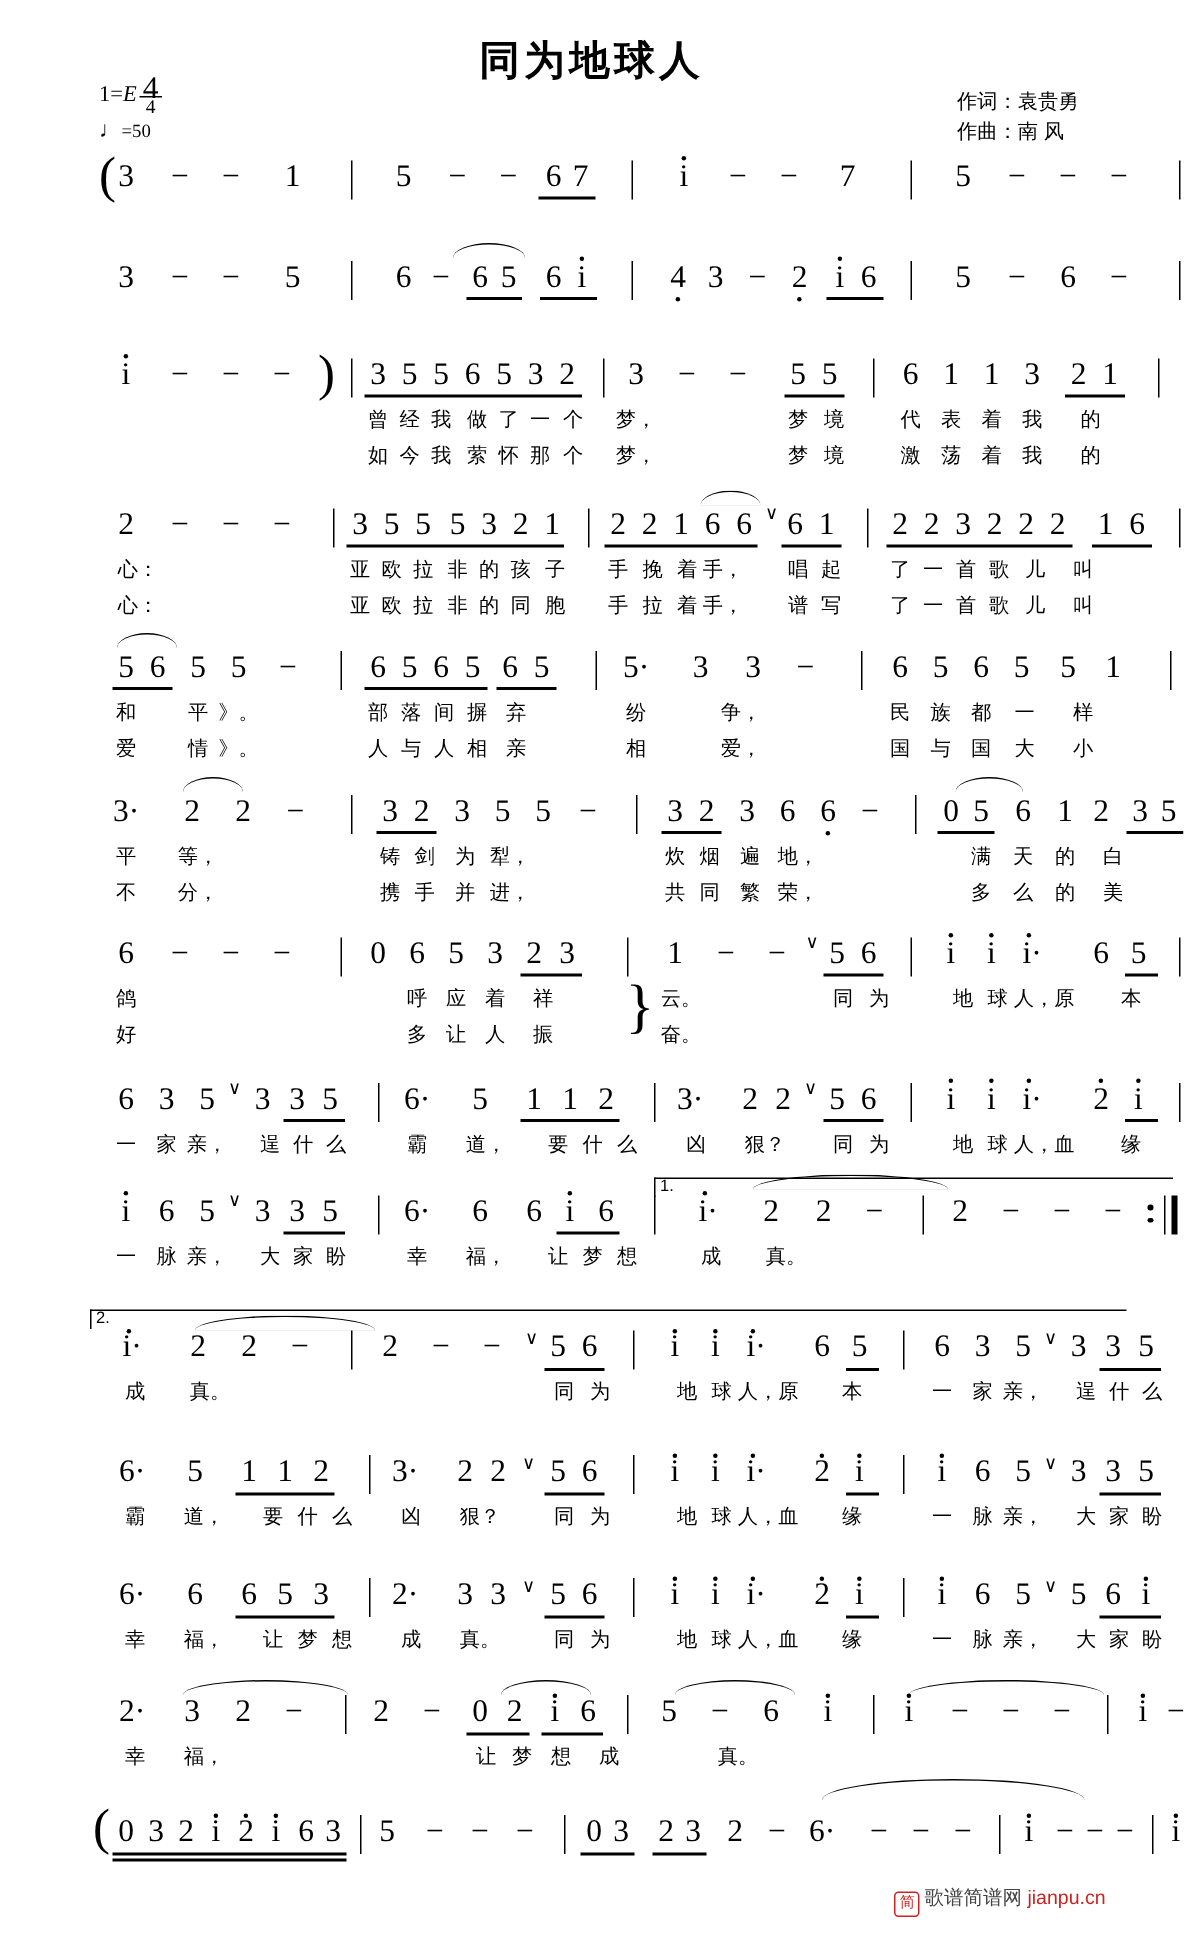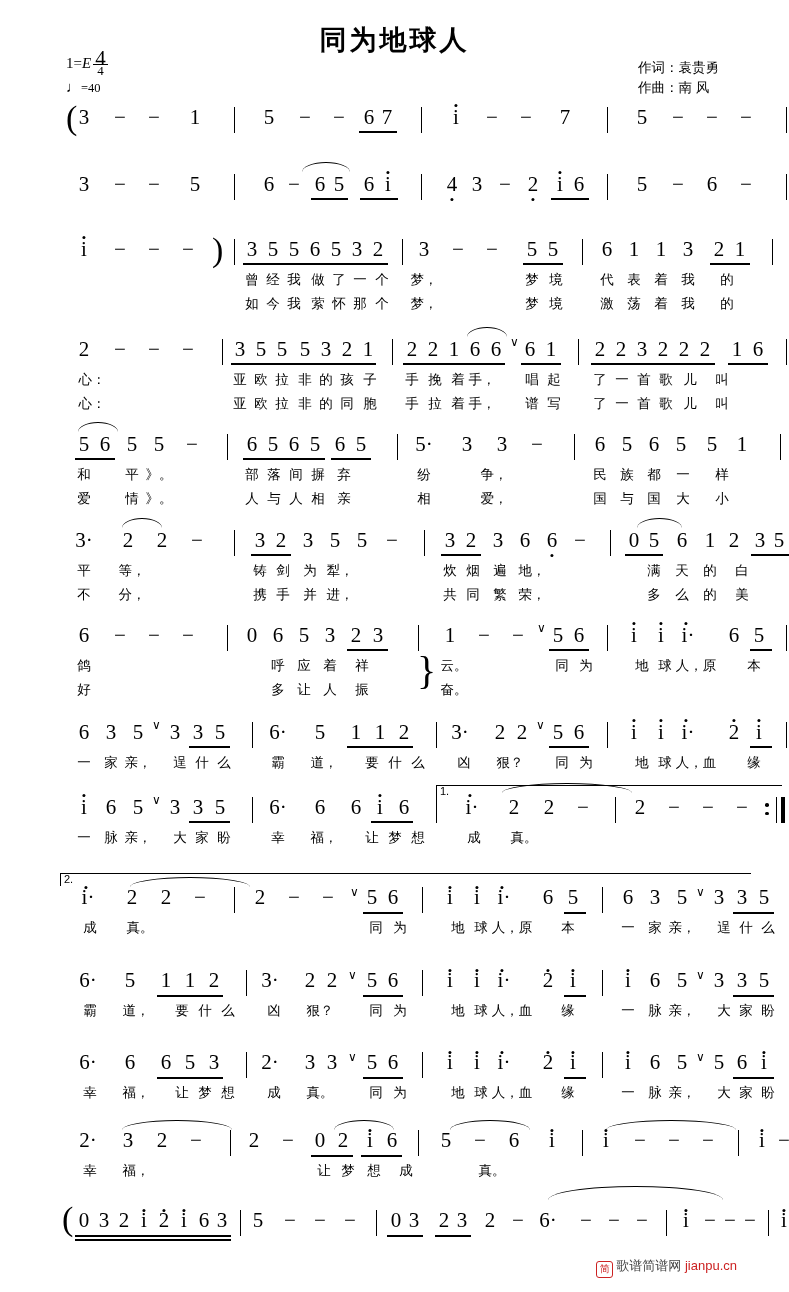--- a/index.html
+++ b/index.html
@@ -208,21 +208,21 @@
 <div class="keysig">
   <div class="row1">
     <span class="eq">1=</span>
     <span class="kletter">E</span>
     <span class="meter">
       <span class="num">4</span>
       <span class="den">4</span>
     </span>
   </div>
   <div class="tempo">
-    <span class="note">♩</span><span>=40</span>
+    <span class="note">♩</span><span>=50</span>
   </div>
 </div>
 
 <div class="sheet">
 
   <div class="line" style="top:105px;">
     <div class="nrow">
       <span class="paren" style="left:4px; top:-4px;">(</span>
       <span class="tok" style="left:22px;">3</span>
       <span class="tok" style="left:58px;">−</span>

